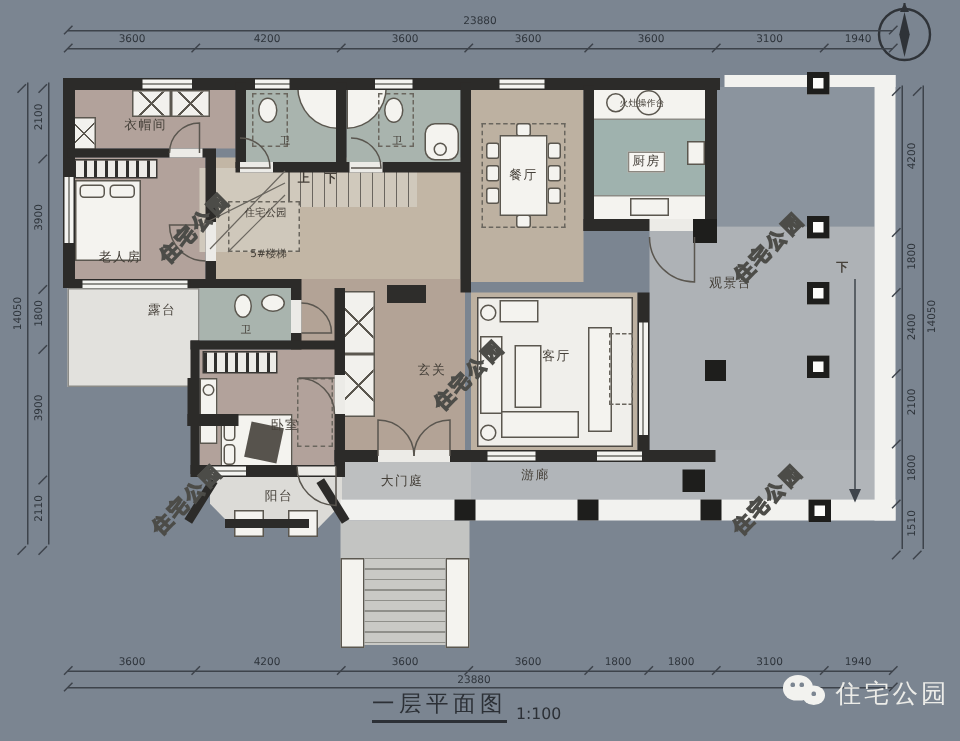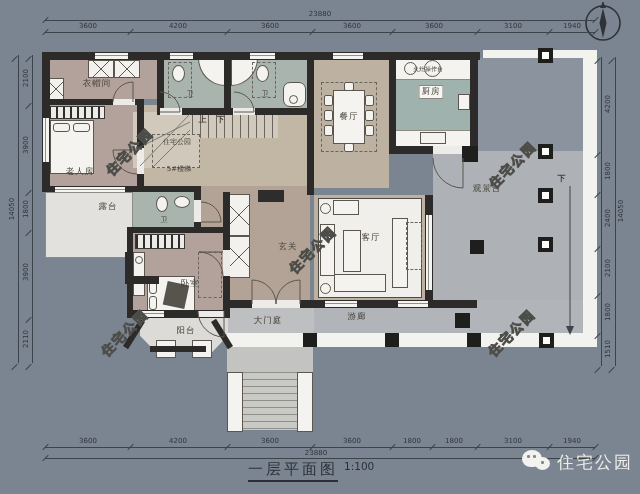--- a/index.html
+++ b/index.html
@@ -38,21 +38,21 @@
   .fan{position:absolute;background:#d0c9bc;z-index:2;}
   .shower{position:absolute;background:#f4f3ef;border:1px solid #5b574f;box-sizing:border-box;z-index:2;}
   svg.overlay{position:absolute;left:0;top:0;z-index:5;pointer-events:none;}
   .brand{position:absolute;z-index:8;display:flex;align-items:center;}
   .brand-text{font-size:17px;letter-spacing:2px;color:#eceme8;color:#ecece8;}
   .wx{position:relative;width:30px;height:28px;margin-right:5px;}
   .wx .b1{position:absolute;left:0;top:2px;width:20px;height:17px;background:#f2f2ef;border-radius:50% 50% 45% 45%;}
   .wx .b2{position:absolute;left:13px;top:9px;width:15px;height:13px;background:#f2f2ef;border-radius:50%;}
   .wx .e1,.wx .e2,.wx .e3{position:absolute;width:2.5px;height:2.5px;border-radius:50%;background:#7b8591;}
   .wx .e1{left:5px;top:7px}.wx .e2{left:11px;top:7px}.wx .e3{left:19px;top:13px}
-  .title{position:absolute;left:248px;top:460px;z-index:8;display:flex;align-items:flex-start;}
+  .title{position:absolute;left:248px;top:460px;z-index:8;display:flex;align-items:flex-end;}
   .title .t{font-size:15px;letter-spacing:3px;color:#2c3036;border-bottom:2px solid #2c3036;padding-bottom:1px;}
   .title .s{font-size:10.5px;color:#2c3036;margin-left:6px;}
 </style>
 </head>
 <body>
 
 <div class="canvas">
 
   <div class="floor" style="left:477px;top:58px;width:106px;height:93px;background:#8b949e;"></div>
   <div class="floor" style="left:433px;top:151px;width:150px;height:182px;background:#aeb2b6;"></div>
@@ -237,21 +237,21 @@
       <polygon points="603,8 606.5,23 603,38 599.5,23" fill="#2f3338"></polygon>
       <line x1="603" y1="2" x2="603" y2="8" stroke="#2f3338" stroke-width="1.4"></line>
       <polygon points="600,8 606,8 603,2" fill="#2f3338"></polygon>
     </g>
   </svg>
 
   <span class="lbl" style="left:97px;top:84px;">衣帽间</span>
   <span class="lbl sm" style="left:190px;top:94px;">卫</span>
   <span class="lbl sm" style="left:265px;top:94px;">卫</span>
   <span class="lbl" style="left:349px;top:117px;z-index:6;">餐厅</span>
-  <span class="lbl chip" style="left:431px;top:92px;">厨房</span>
+  <span class="lbl chip" style="left:431px;top:108px;">厨房</span>
   <span class="lbl sm" style="left:428px;top:69px;font-size:6px;">火灶操作台</span>
   <span class="lbl sm" style="left:177px;top:142px;">住宅公园</span>
   <span class="lbl sm" style="left:179px;top:169px;">5#楼梯</span>
   <span class="lbl" style="left:203px;top:119px;font-size:8px;font-weight:bold;">上</span>
   <span class="lbl" style="left:221px;top:119px;font-size:8px;font-weight:bold;">下</span>
   <span class="lbl" style="left:80px;top:172px;">老人房</span>
   <span class="lbl" style="left:108px;top:207px;">露台</span>
   <span class="lbl sm" style="left:164px;top:220px;">卫</span>
   <span class="lbl" style="left:288px;top:247px;">玄关</span>
   <span class="lbl" style="left:371px;top:238px;">客厅</span>

